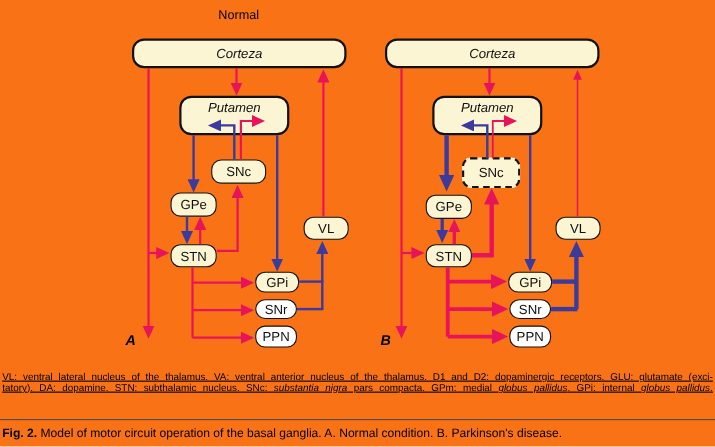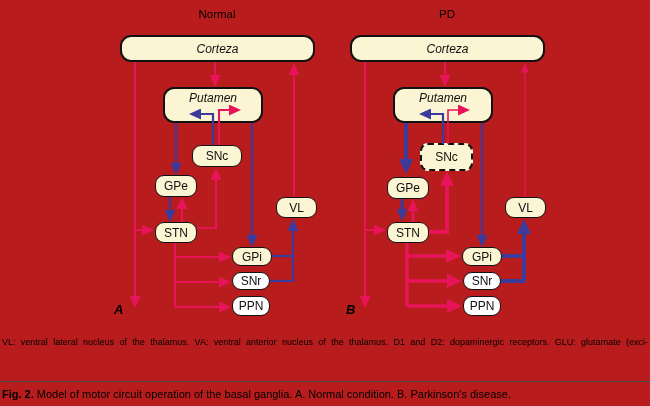--- a/index.html
+++ b/index.html
@@ -1,42 +1,41 @@
 <!DOCTYPE html>
 <html><head>
 <meta charset="utf-8">
 <style>
   html,body{margin:0;padding:0;background:#ffffff;}
-  .fig{position:relative;width:650px;height:406px;background:#b91c1c;overflow:hidden;
+  .fig{position:relative;width:650px;height:406px;background:#f97316;overflow:hidden;
        font-family:"Liberation Sans",sans-serif;color:#111;}
   .panel-title{position:absolute;width:100px;text-align:center;font-size:11.5px;color:#000;}
   .node{position:absolute;box-sizing:border-box;border:1.6px solid #121212;border-radius:9px;
         background:#FBF5D3;display:flex;align-items:center;justify-content:center;
         font-size:12px;color:#101010;}
   .node.big{border-width:2px;border-radius:11px;font-style:italic;}
   .node.white{background:#ffffff;}
   .node.toplabel{align-items:flex-start;padding-top:2px;}
   .node.degen{border-style:dashed;border-width:2px;border-radius:8px;}
   .panel-letter{position:absolute;font-size:13px;font-weight:bold;font-style:italic;color:#000;}
   svg.arrows{position:absolute;left:0;top:0;z-index:5;}
   .footnote{position:absolute;left:2px;top:338px;width:646px;font-size:9px;
             line-height:9.6px;color:#000;}
-  .fn-just{text-align:justify;text-align-last:justify;}
+  .fn-just{text-align:justify;text-align-last:justify;text-decoration:underline;}
   .footnote i{font-style:italic;}
   .rule{position:absolute;left:0;top:381px;width:650px;border-top:1.2px solid #4a4a4a;height:0;}
   .caption{position:absolute;left:2px;top:388px;width:646px;font-size:11px;color:#000;}
   .caption .figlab{font-weight:bold;}
 </style>
 </head>
 <body>
 
 <div class="fig">
 
   <div class="panel-title" style="left:167px;top:8px;">Normal</div>
-  <div class="panel-title" style="left:397px;top:8px;">PD</div>
 
   <div class="node big" style="left:120px;top:35px;width:195px;height:27px;">Corteza</div>
   <div class="node big toplabel" style="left:163px;top:87px;width:100px;height:36px;">Putamen</div>
   <div class="node" style="left:192px;top:145px;width:50px;height:22px;">SNc</div>
   <div class="node" style="left:155px;top:175px;width:42px;height:22px;">GPe</div>
   <div class="node" style="left:155px;top:222px;width:42px;height:21px;">STN</div>
   <div class="node" style="left:276px;top:197px;width:41px;height:21px;">VL</div>
   <div class="node" style="left:232px;top:247px;width:40px;height:19px;">GPi</div>
   <div class="node white" style="left:232px;top:272px;width:38px;height:18px;">SNr</div>
   <div class="node white" style="left:232px;top:296px;width:38px;height:20px;">PPN</div>
@@ -114,19 +113,20 @@
       <path d="M402,199 V211" stroke-width="3" marker-end="url(#mb)"></path>
       <path d="M482,123 V237" stroke-width="2.2" marker-end="url(#mb)"></path>
       <path d="M502,256 H525" stroke-width="4"></path>
       <path d="M501,281 H525" stroke-width="4"></path>
       <path d="M524,281 V232" stroke-width="4" marker-end="url(#mbL)"></path>
     </g>
   </svg>
 
   <div class="footnote">
     <div class="fn-just">VL: ventral lateral nucleus of the thalamus. VA: ventral anterior nucleus of the thalamus. D1 and D2: dopaminergic receptors. GLU: glutamate (exci-</div>
+    <div class="fn-just"><span>tatory). DA: dopamine. STN: subthalamic nucleus. SNc: </span><i>substantia nigra</i><span> pars compacta. GPm: medial </span><i>globus pallidus</i><span>. GPi: internal </span><i>globus pallidus</i><span>.</span></div>
   </div>
 
   <div class="rule"></div>
 
   <div class="caption"><span class="figlab">Fig. 2.</span><span> Model of motor circuit operation of the basal ganglia. A. Normal condition. B. Parkinson's disease.</span></div>
 
 </div>
 
 </body></html>

